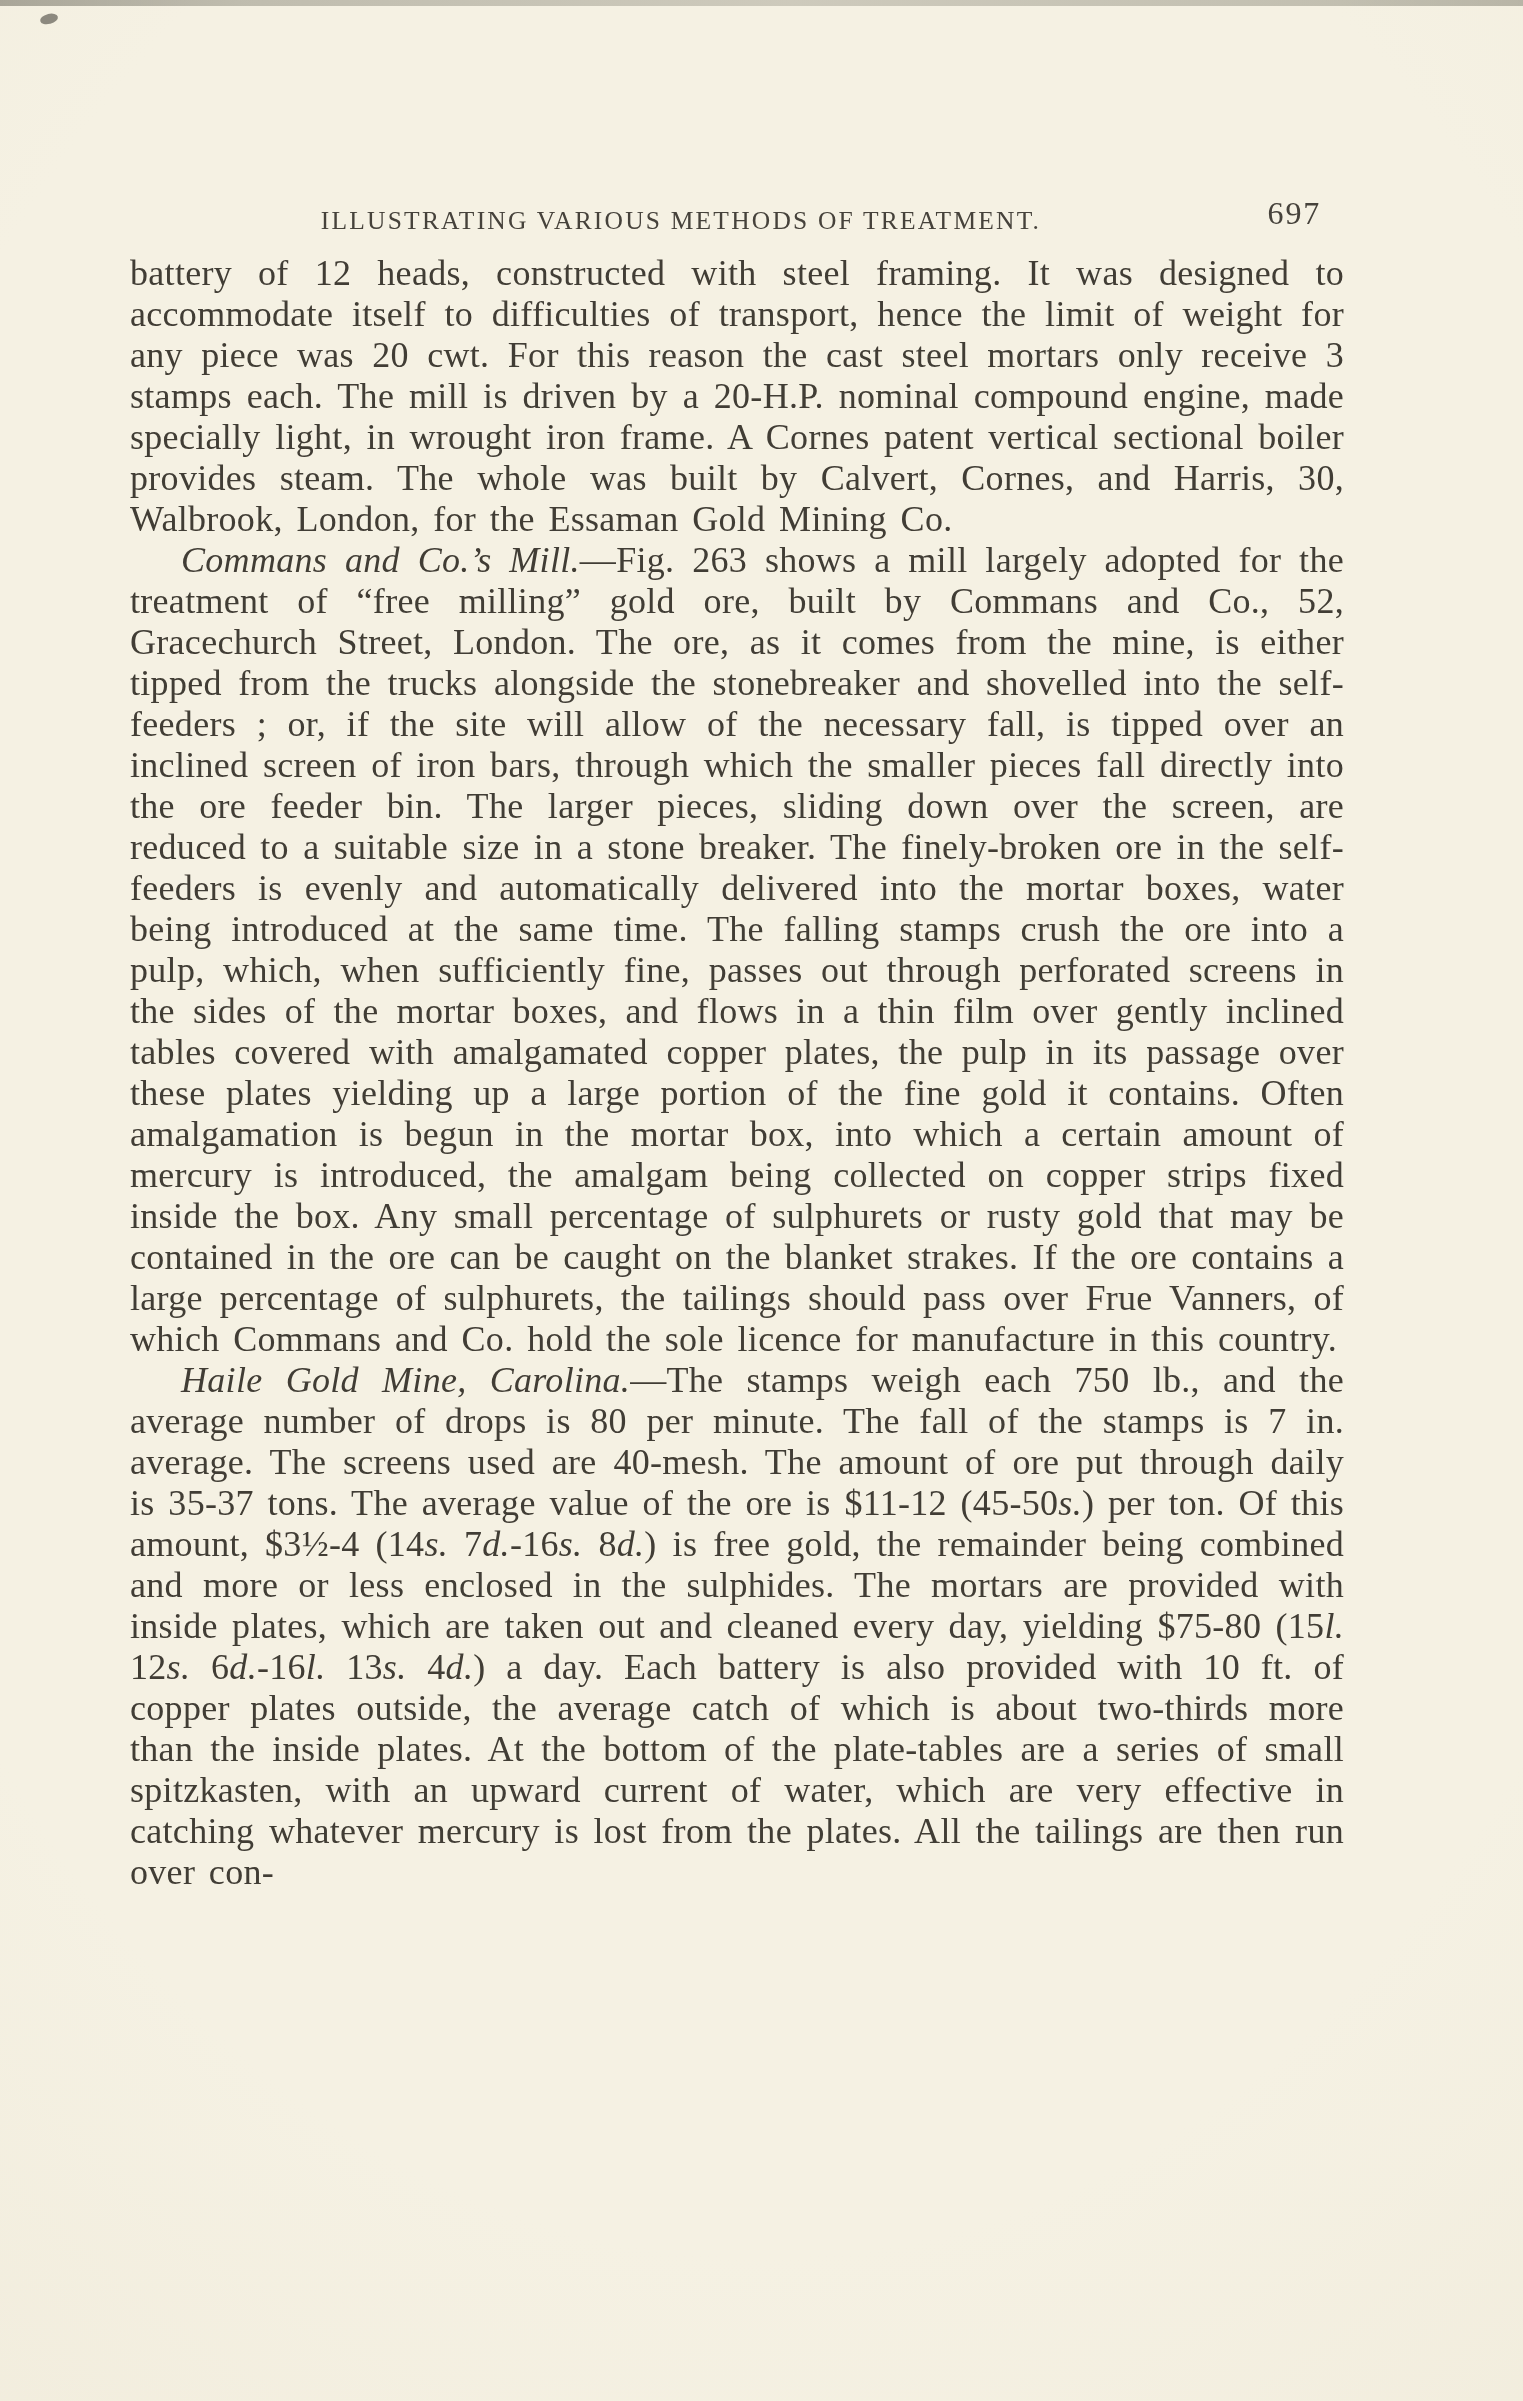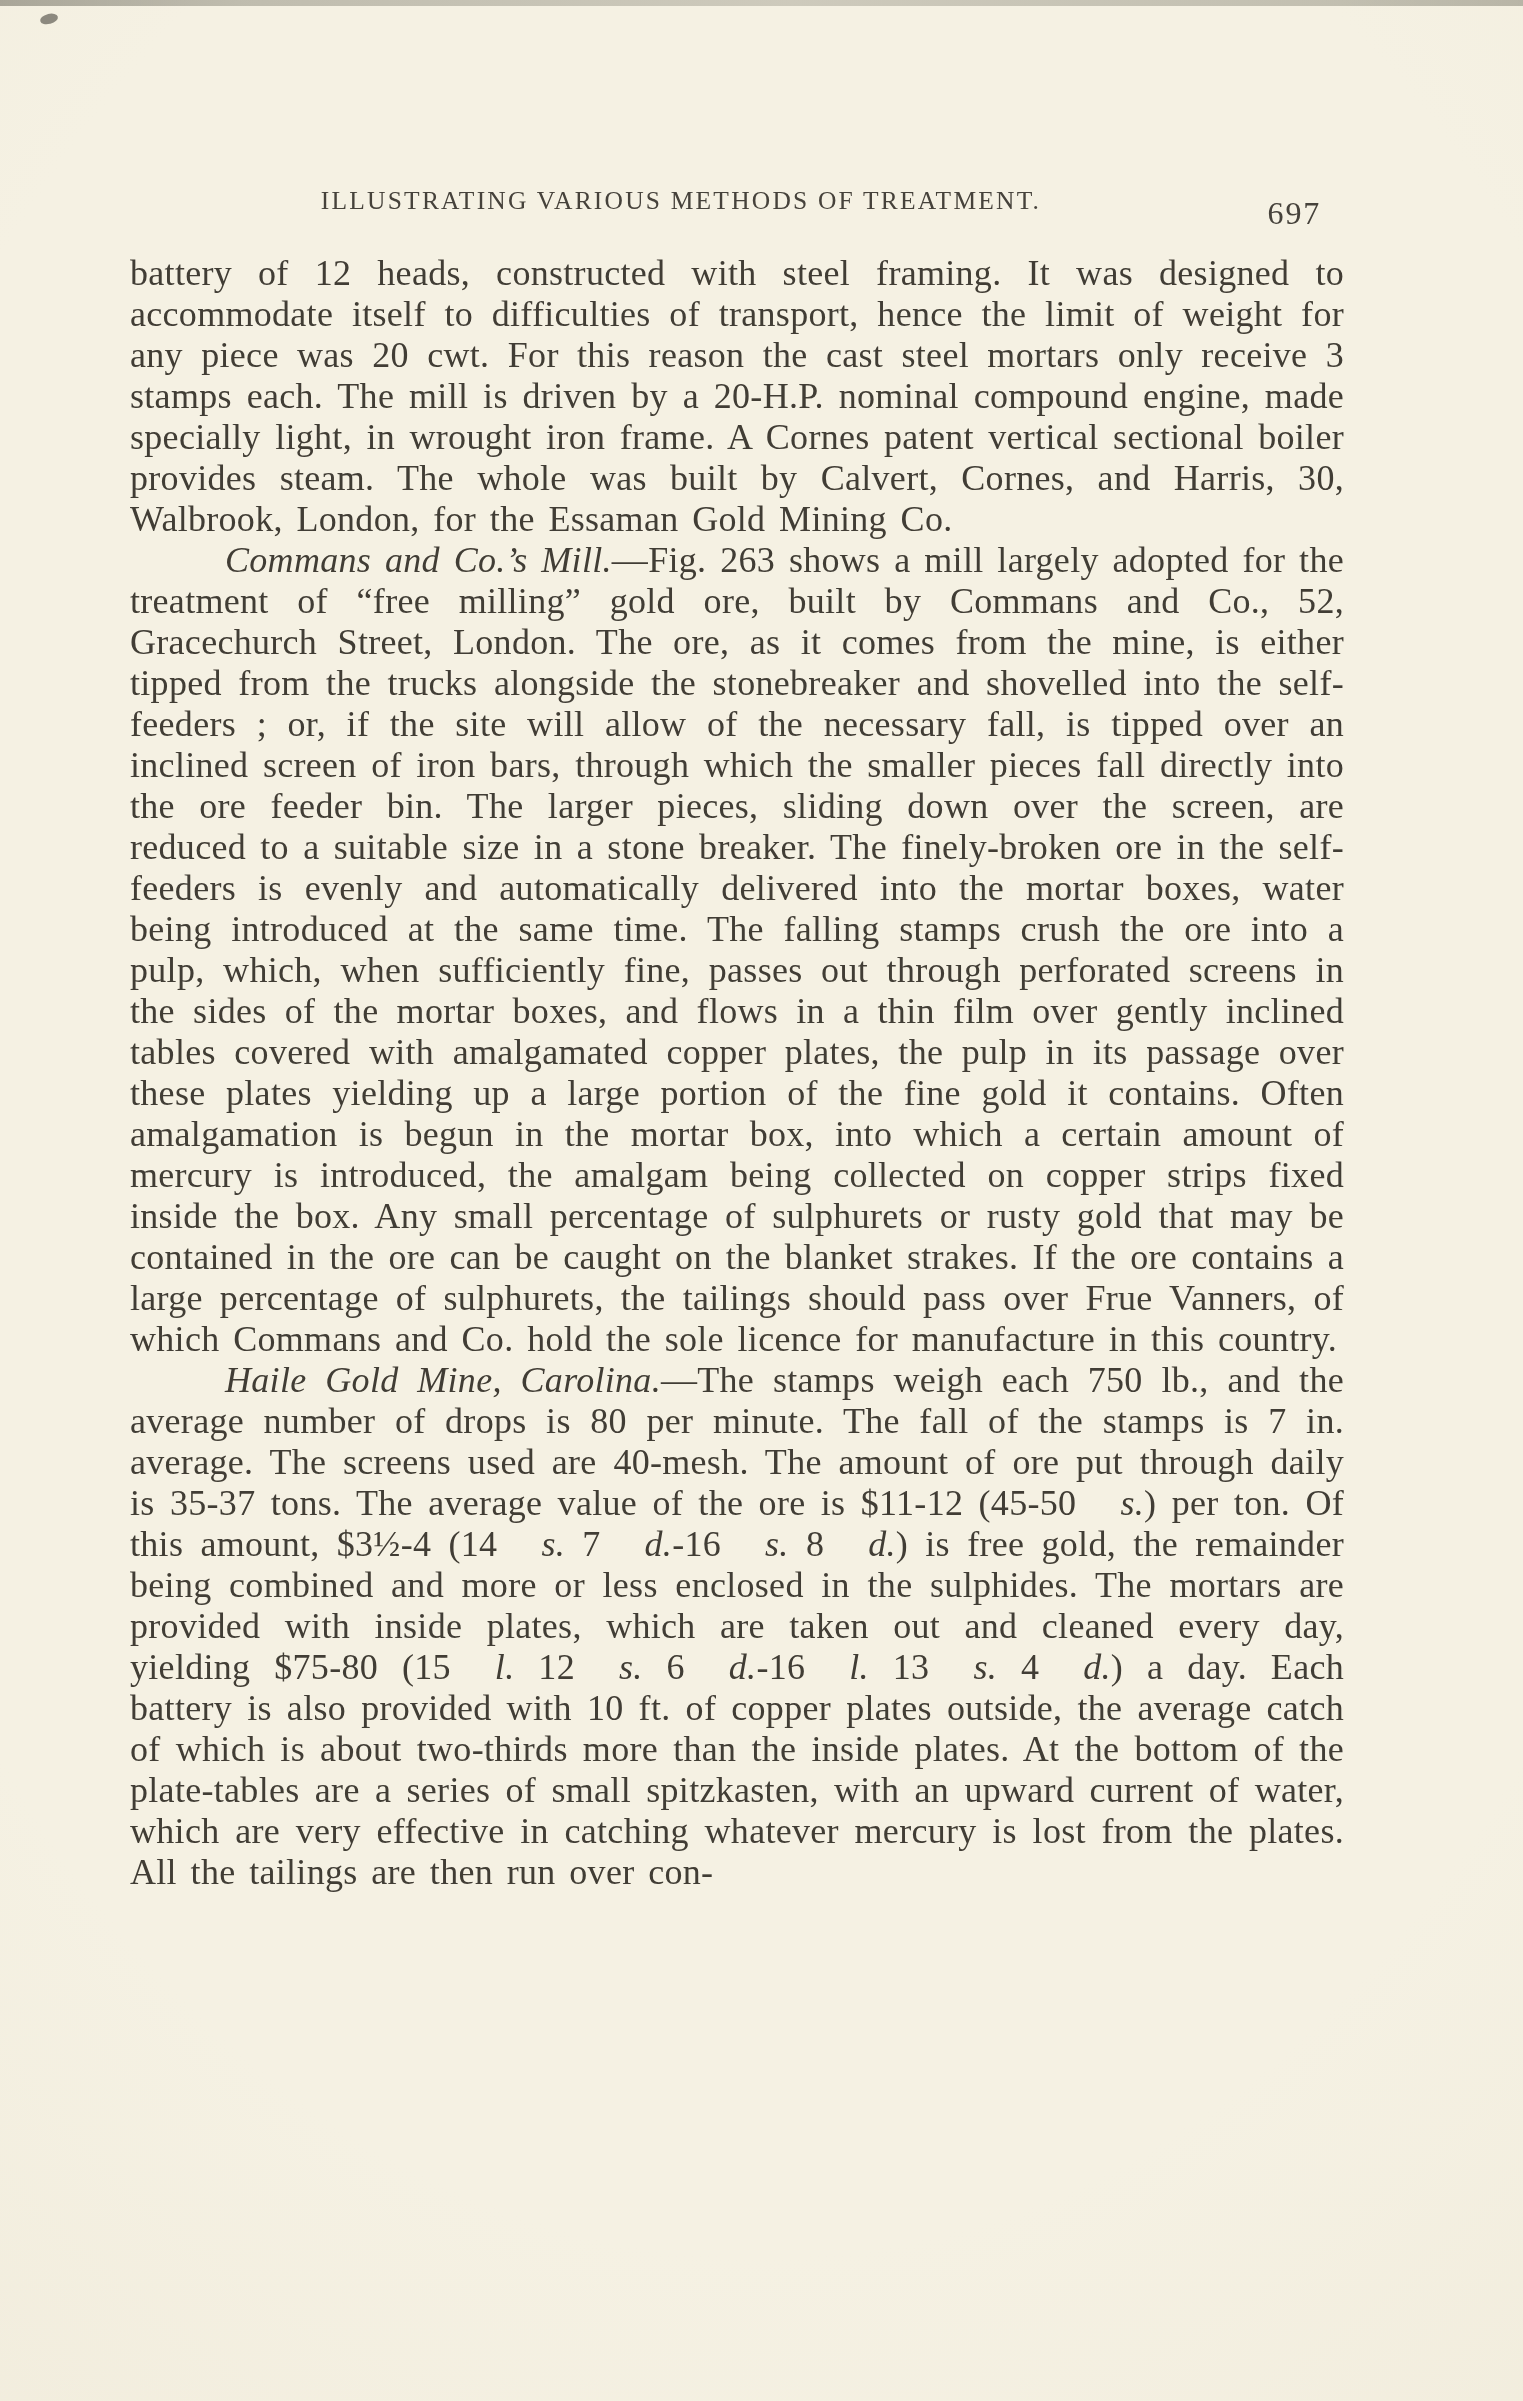--- a/index.html
+++ b/index.html
@@ -40,20 +40,21 @@
     width: 1214px; height: 46px;
   }
   .header-title {
     position: absolute;
     left: 0; right: 112px;
     text-align: center;
     font-size: 25.5px;
     letter-spacing: 2.2px;
     color: #46423b;
     white-space: nowrap;
+    margin-top: 20px;
   }
   .page-number {
     position: absolute;
     right: 23px; top: -3.5px;
     font-size: 32px;
     letter-spacing: 1.8px;
     color: #46423b;
     margin-top: 12px;
   }
   .text-block {
@@ -62,21 +63,21 @@
     width: 1214px;
     font-size: 36px;
     line-height: 41px;
     text-align: justify;
     word-spacing: 4.4px;
     letter-spacing: 0.3px;
     color: #413d35;
   }
   .para { margin: 0; }
   .para.indent { text-indent: 51px; }
-  .it { font-style: italic; margin-left: 44px; }
+  .it { font-style: italic; }
 </style>
 </head>
 <body>
 
 <div class="page">
   <div class="scan-top"></div>
   <div class="speck"></div>
 
   <div class="header">
     <div class="header-title">ILLUSTRATING VARIOUS METHODS OF TREATMENT.</div>

